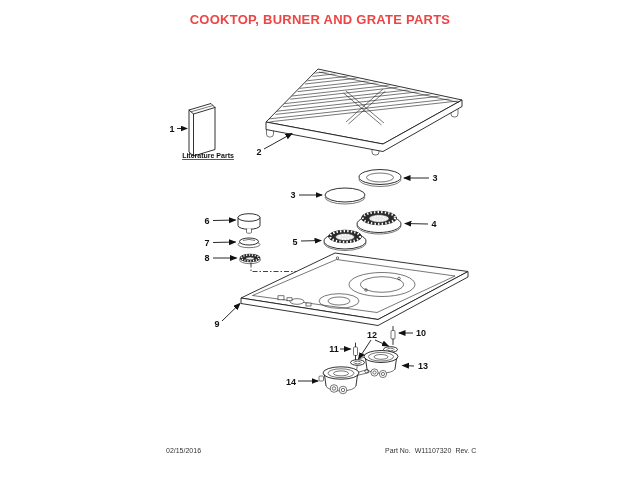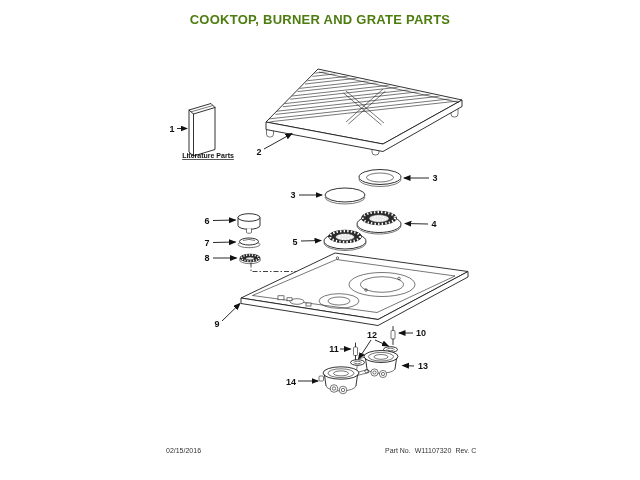--- a/index.html
+++ b/index.html
@@ -3,21 +3,21 @@
 <meta charset="utf-8">
 <style>
   html,body{margin:0;padding:0;}
   body{
     width:640px;height:480px;background:#ffffff;position:relative;
     overflow:hidden;font-family:"Liberation Sans",sans-serif;color:#1c1c1c;
   }
   .page-title{
     position:absolute;top:12px;left:0;right:0;margin:0;
     text-align:center;font-size:13px;font-weight:bold;letter-spacing:.25px;
-    font-family:"Liberation Sans",sans-serif;color:#4d7c0f;
+    font-family:"Liberation Sans",sans-serif;color:#ef4444;
   }
   svg.diagram{position:absolute;left:0;top:0;}
   .ln{fill:none;stroke:#1c1c1c;stroke-width:.9;stroke-linecap:round;stroke-linejoin:round;}
   .thin{fill:none;stroke:#1c1c1c;stroke-width:.6;}
   .fw{fill:#ffffff;stroke:#1c1c1c;stroke-width:.9;stroke-linejoin:round;}
   .fwt{fill:#ffffff;stroke:#1c1c1c;stroke-width:.6;}
   .dk{fill:#2a2a2a;stroke:#111;stroke-width:.8;}
   .lt{fill:#e9e9e9;stroke:#333;stroke-width:.6;}
   .ports{fill:none;stroke:#ffffff;stroke-width:2.2;stroke-dasharray:1.4 2.1;}
   .portsS{fill:none;stroke:#ffffff;stroke-width:1.6;stroke-dasharray:1.1 1.7;}

